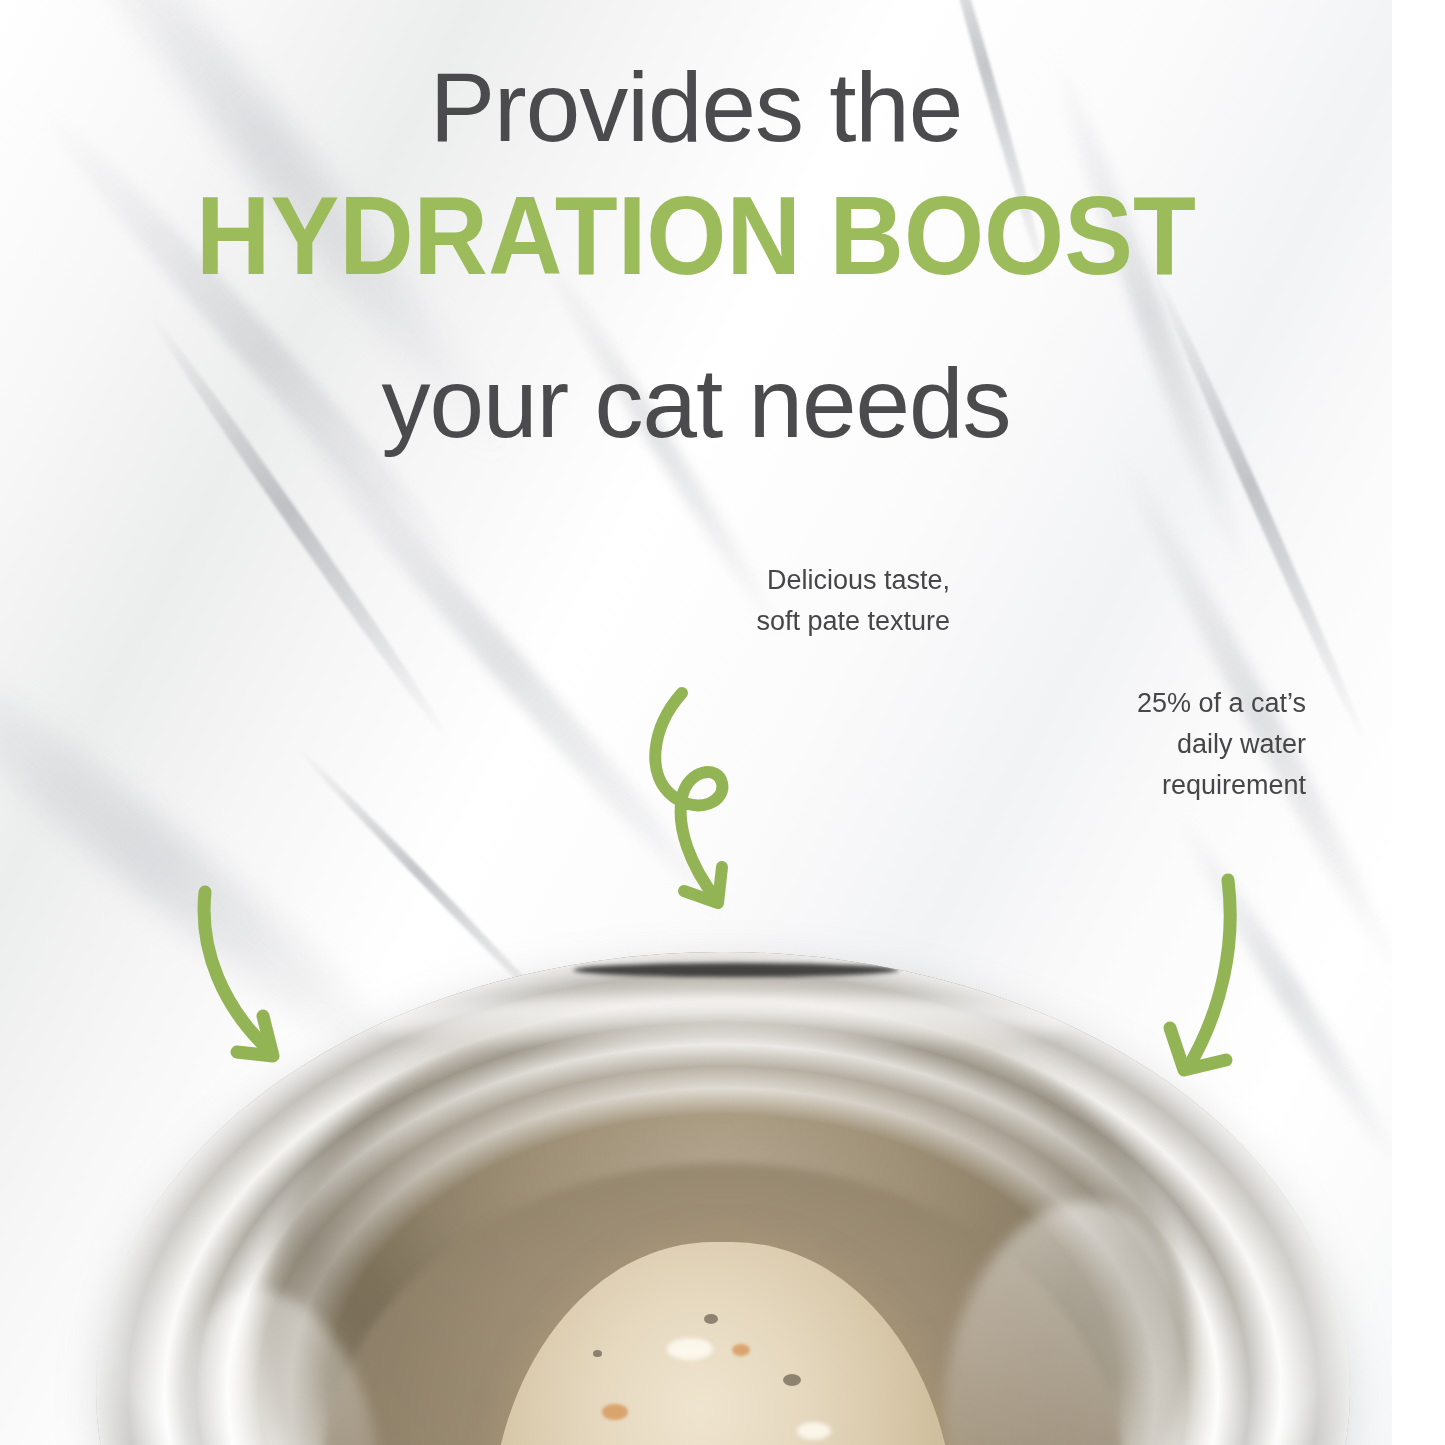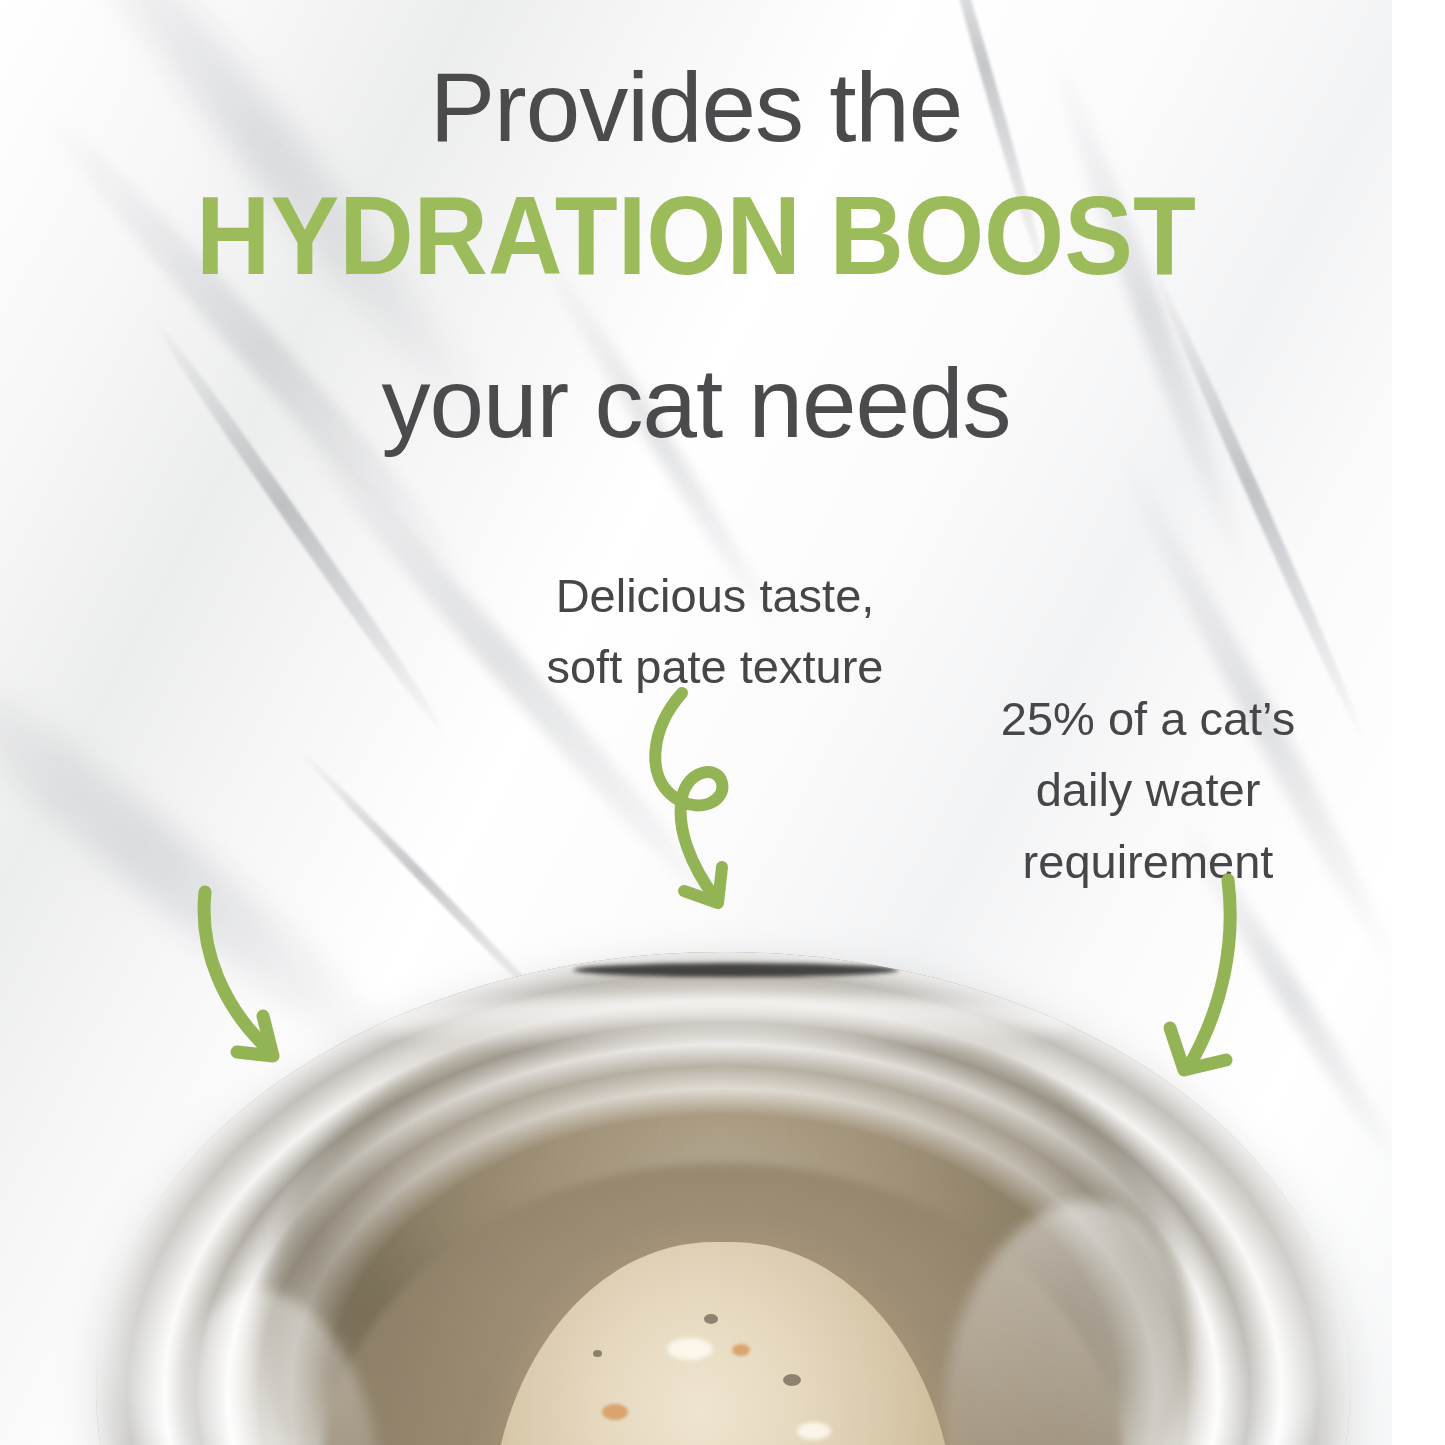--- a/index.html
+++ b/index.html
@@ -83,29 +83,29 @@
     color: #4b4b4d;
     font-weight: 400;
     letter-spacing: -1px;
     margin-top: 46px;
   }
 
   
   .callout {
     position: absolute;
     color: #464648;
-    font-size: 47px;
+    font-size: 27px;
     line-height: 1.52;
-    text-align: center;
+    text-align: right;
     user-select: none;
     white-space: pre-line;
   }
   #callout-left   { left: 60px;  top: 690px;  width: 360px; }
   #callout-center { left: 480px; top: 560px;  width: 470px; }
-  #callout-right  { left: 958px; top: 683px;  width: 380px; }
+  #callout-right  { left: 926px; top: 683px;  width: 380px; }
 
   
   .arrow-svg { position: absolute; overflow: visible; }
   #arrow-left-wrap   { left: 175px;  top: 880px; }
   #arrow-center-wrap { left: 630px;  top: 685px; }
   #arrow-right-wrap  { left: 1150px; top: 870px; }
 
   
   #bowl {
     position: absolute;

